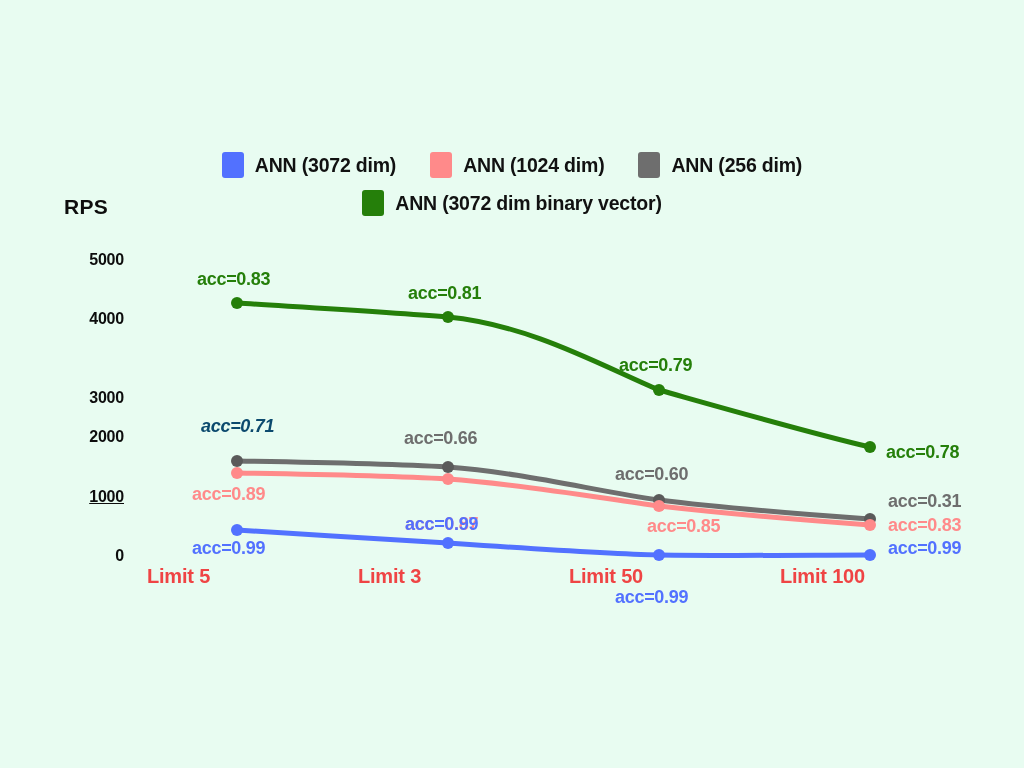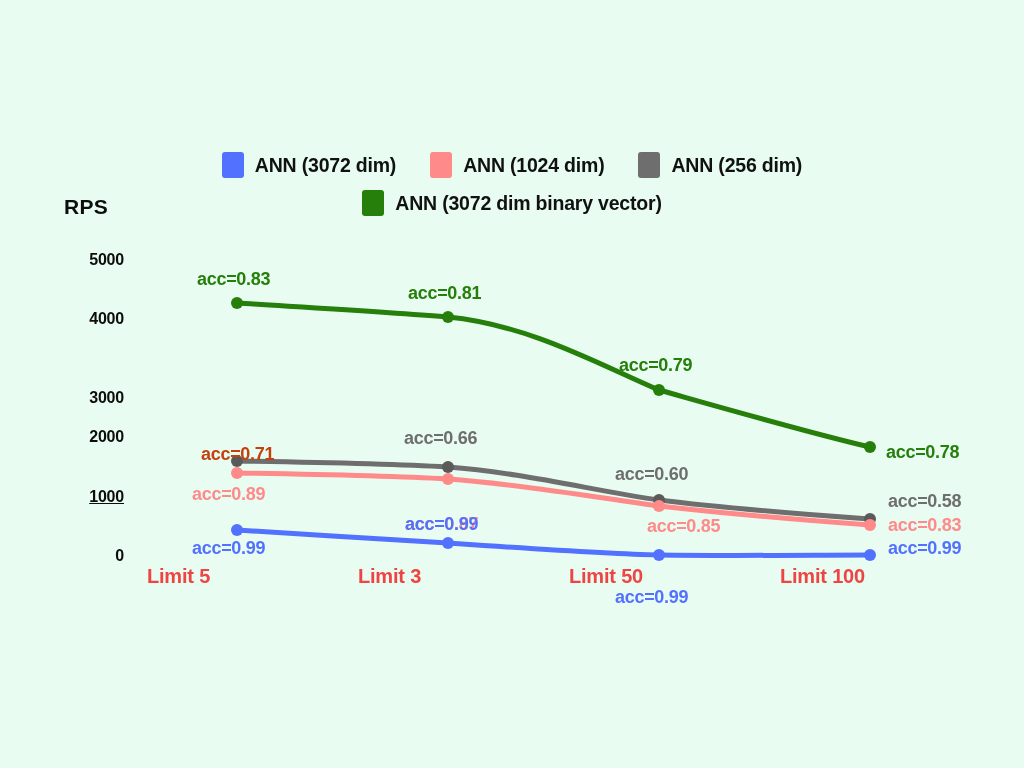--- a/index.html
+++ b/index.html
@@ -160,24 +160,24 @@
     <circle cx="448" cy="543" r="6" fill="#5271ff"></circle>
     <circle cx="659" cy="555" r="6" fill="#5271ff"></circle>
     <circle cx="870" cy="555" r="6" fill="#5271ff"></circle>
   </svg>
 
   <div class="acc" style="left:197px; top:269px; color:#257f0a;">acc=0.83</div>
   <div class="acc" style="left:408px; top:283px; color:#257f0a;">acc=0.81</div>
   <div class="acc" style="left:619px; top:355px; color:#257f0a;">acc=0.79</div>
   <div class="acc" style="left:886px; top:442px; color:#257f0a;">acc=0.78</div>
 
-  <div class="acc" style="left:201px; top:444px; color:#c2410c;">acc=0.71</div>
+  <div class="acc" style="left:201px; top:416px; color:#0c4a6e;font-style:italic;">acc=0.71</div>
   <div class="acc" style="left:404px; top:428px; color:#6e6e6e;">acc=0.66</div>
   <div class="acc" style="left:615px; top:464px; color:#6e6e6e;">acc=0.60</div>
-  <div class="acc" style="left:888px; top:491px; color:#6e6e6e;">acc=0.58</div>
+  <div class="acc" style="left:888px; top:491px; color:#6e6e6e;">acc=0.31</div>
 
   <div class="acc" style="left:192px; top:484px; color:#ff8a8a;">acc=0.89</div>
   <div class="acc" style="left:405px; top:514px; color:#ff8a8a;">acc=0.87</div>
   <div class="acc" style="left:615px; top:516px; color:#ff8a8a;margin-left:32px;">acc=0.85</div>
   <div class="acc" style="left:888px; top:515px; color:#ff8a8a;">acc=0.83</div>
 
   <div class="acc" style="left:192px; top:538px; color:#5271ff;">acc=0.99</div>
   <div class="acc" style="left:405px; top:514px; color:#5271ff;">acc=0.99</div>
   <div class="acc" style="left:615px; top:587px; color:#5271ff;">acc=0.99</div>
   <div class="acc" style="left:888px; top:538px; color:#5271ff;">acc=0.99</div>

